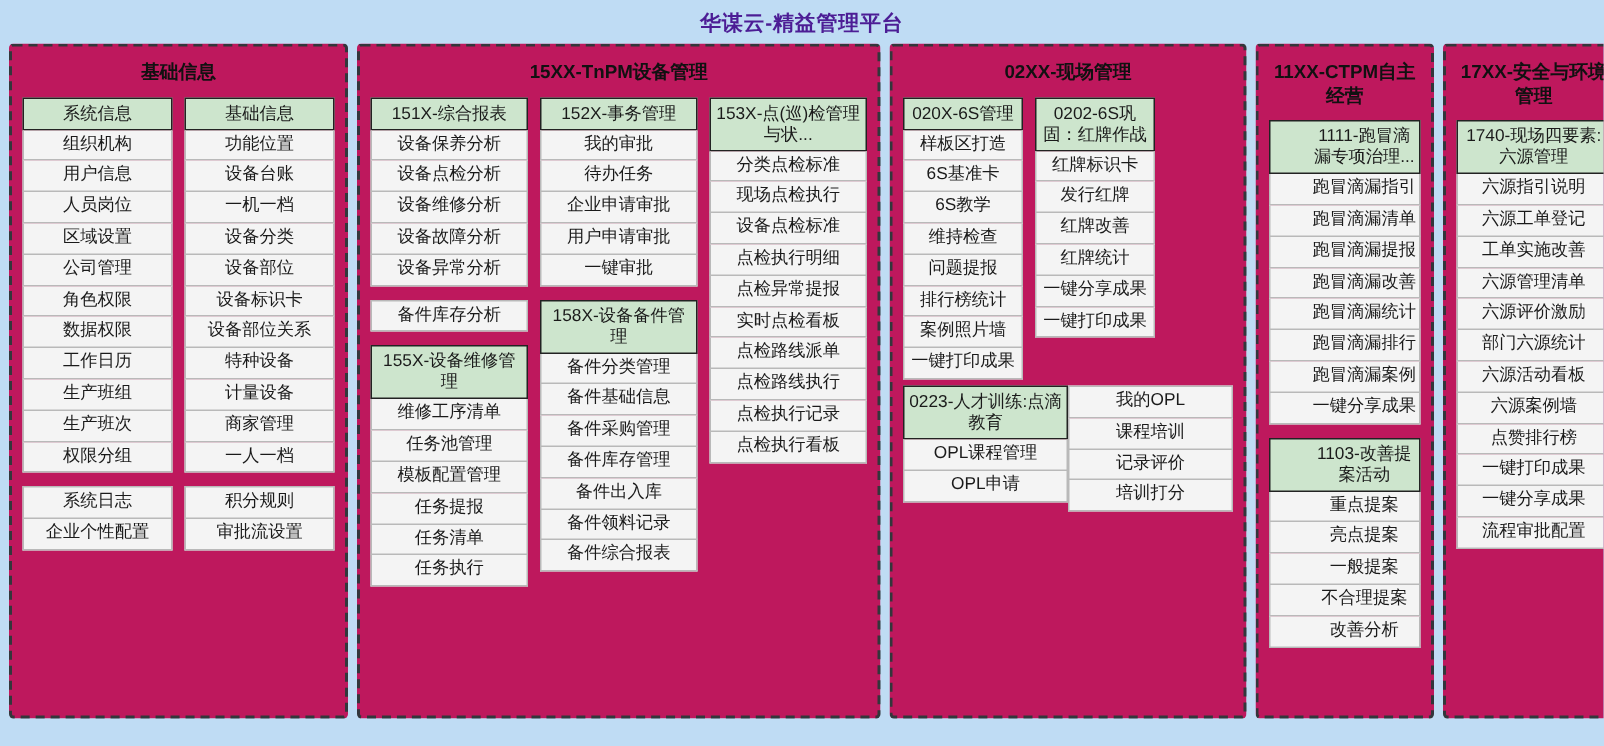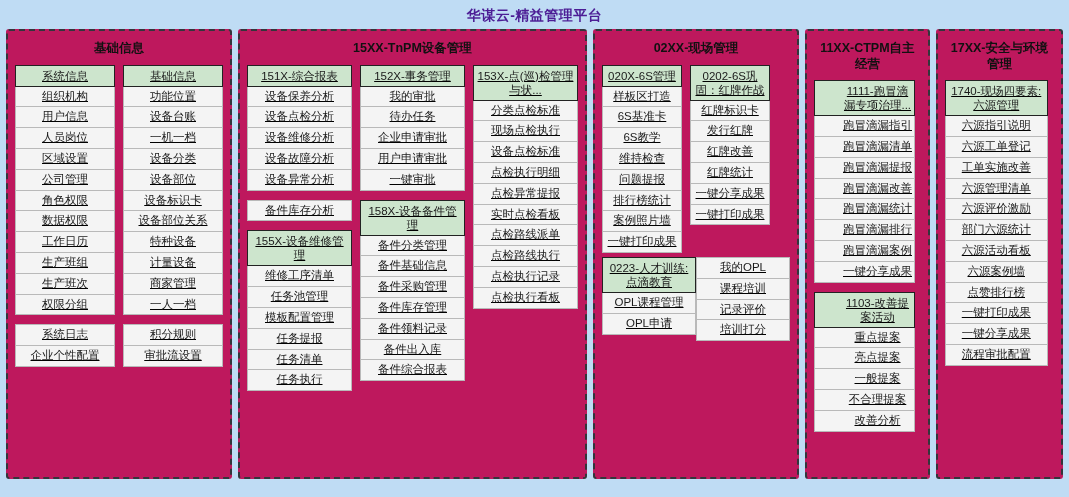--- a/index.html
+++ b/index.html
@@ -41,21 +41,21 @@
     color:#111;
     margin:4px 0 8px 0;
     line-height:1.25;
   }
   .panel-body {
     display:flex;
     gap:8px;
     align-items:flex-start;
   }
   .col { display:flex; flex-direction:column; gap:9px; }
-  .group { display:flex; flex-direction:column;text-decoration:underline; }
+  .group { display:flex; flex-direction:column; }
   .group.split { flex-direction:row; gap:0; }
   .group.split > .half { display:flex; flex-direction:column; flex:1; }
   .grp-head {
     background:#cde5cd;
     border:1.6px solid #222;
     text-align:center;
     font-size:11.5px;
     color:#1a1a1a;
     line-height:1.22;
     padding:3px 2px;
@@ -81,21 +81,21 @@
   .half > .item:first-child { border-top:1px solid #b9b9b9; }
   .grp-head + .item { border-top:none; }
   .spacer { height:4px; }
 
   
   .w-basic .grp-head, .w-basic .item { width:100px; }
   .w-tnpm .grp-head, .w-tnpm .item { width:105px; }
   .w-site .grp-head, .w-site .item { width:80px; }
   .w-ctpm .grp-head, .w-ctpm .item { width:101px;padding-left:28px; }
   .w-safe .grp-head, .w-safe .item { width:103px; }
-  .w-opl .grp-head, .w-opl .item { width:94px; }
+  .w-opl .grp-head, .w-opl .item { width:110px; }
 </style>
 </head>
 <body>
 
 <div id="page-title">华谋云-精益管理平台</div>
 
 <div id="board">
     <div class="panel w-basic">
       <div class="panel-title">基础信息</div>
       <div class="panel-body">
@@ -174,22 +174,22 @@
             <div class="item">企业申请审批</div>
             <div class="item">用户申请审批</div>
             <div class="item">一键审批</div>
           </div>
           <div class="group">
             <div class="grp-head two">158X-设备备件管理</div>
             <div class="item">备件分类管理</div>
             <div class="item">备件基础信息</div>
             <div class="item">备件采购管理</div>
             <div class="item">备件库存管理</div>
+            <div class="item">备件出入库</div>
             <div class="item">备件领料记录</div>
-            <div class="item">备件出入库</div>
             <div class="item">备件综合报表</div>
           </div>
         </div>
         <div class="col">
           <div class="group">
             <div class="grp-head two">153X-点(巡)检管理与状...</div>
             <div class="item">分类点检标准</div>
             <div class="item">现场点检执行</div>
             <div class="item">设备点检标准</div>
             <div class="item">点检执行明细</div>

